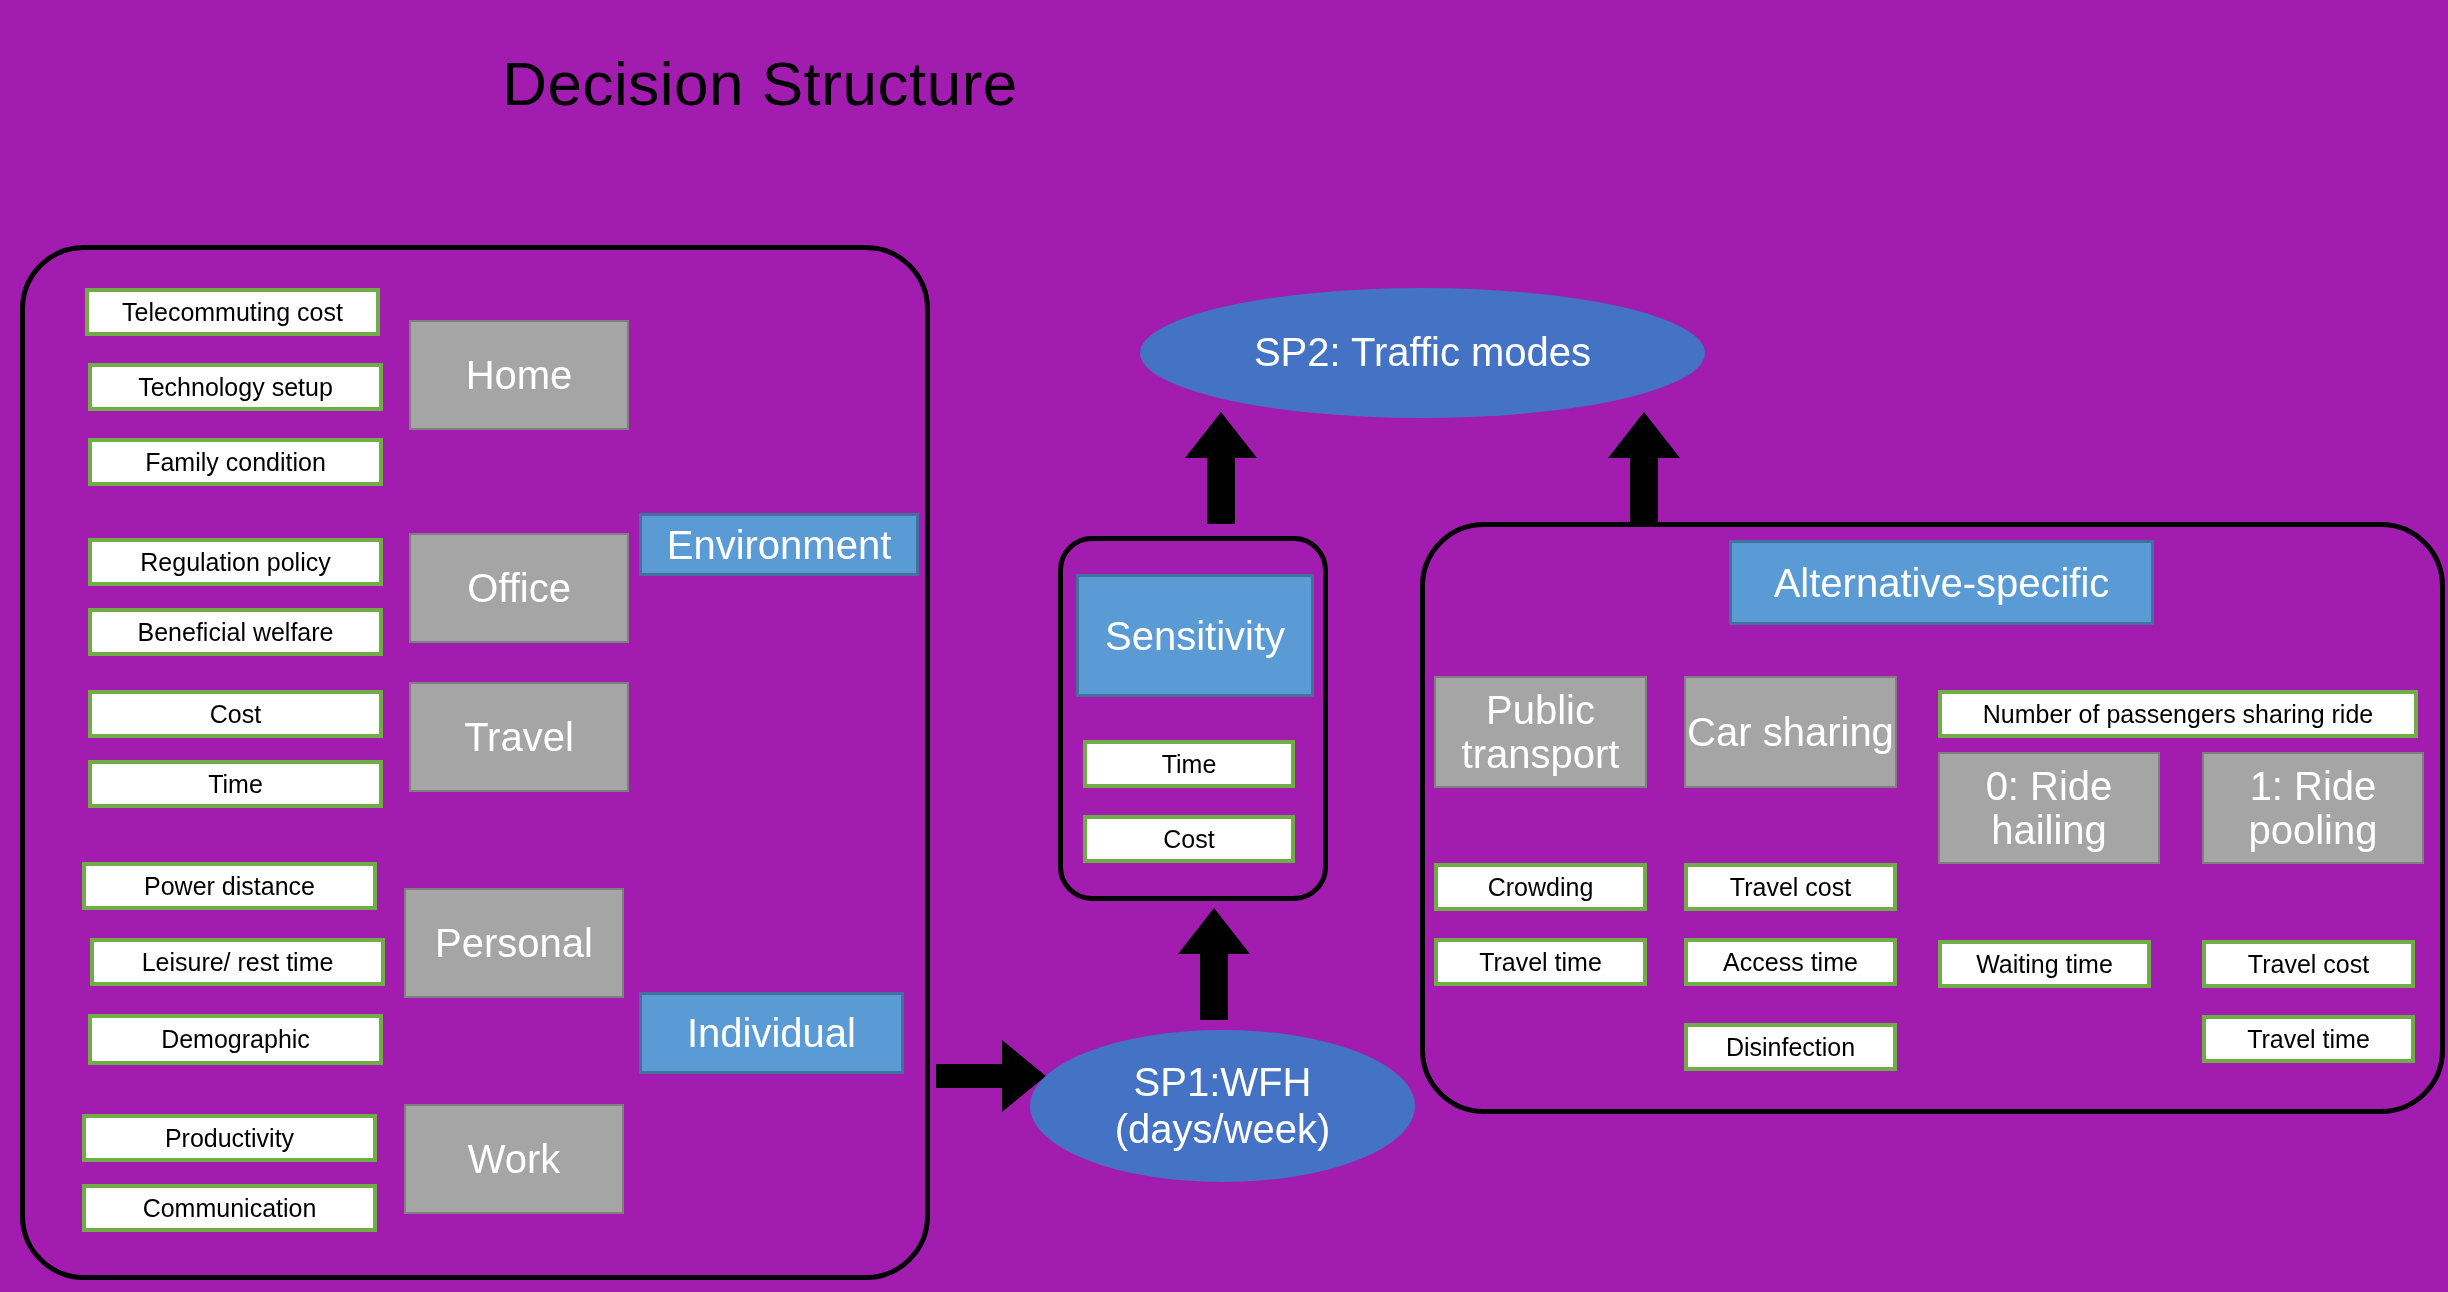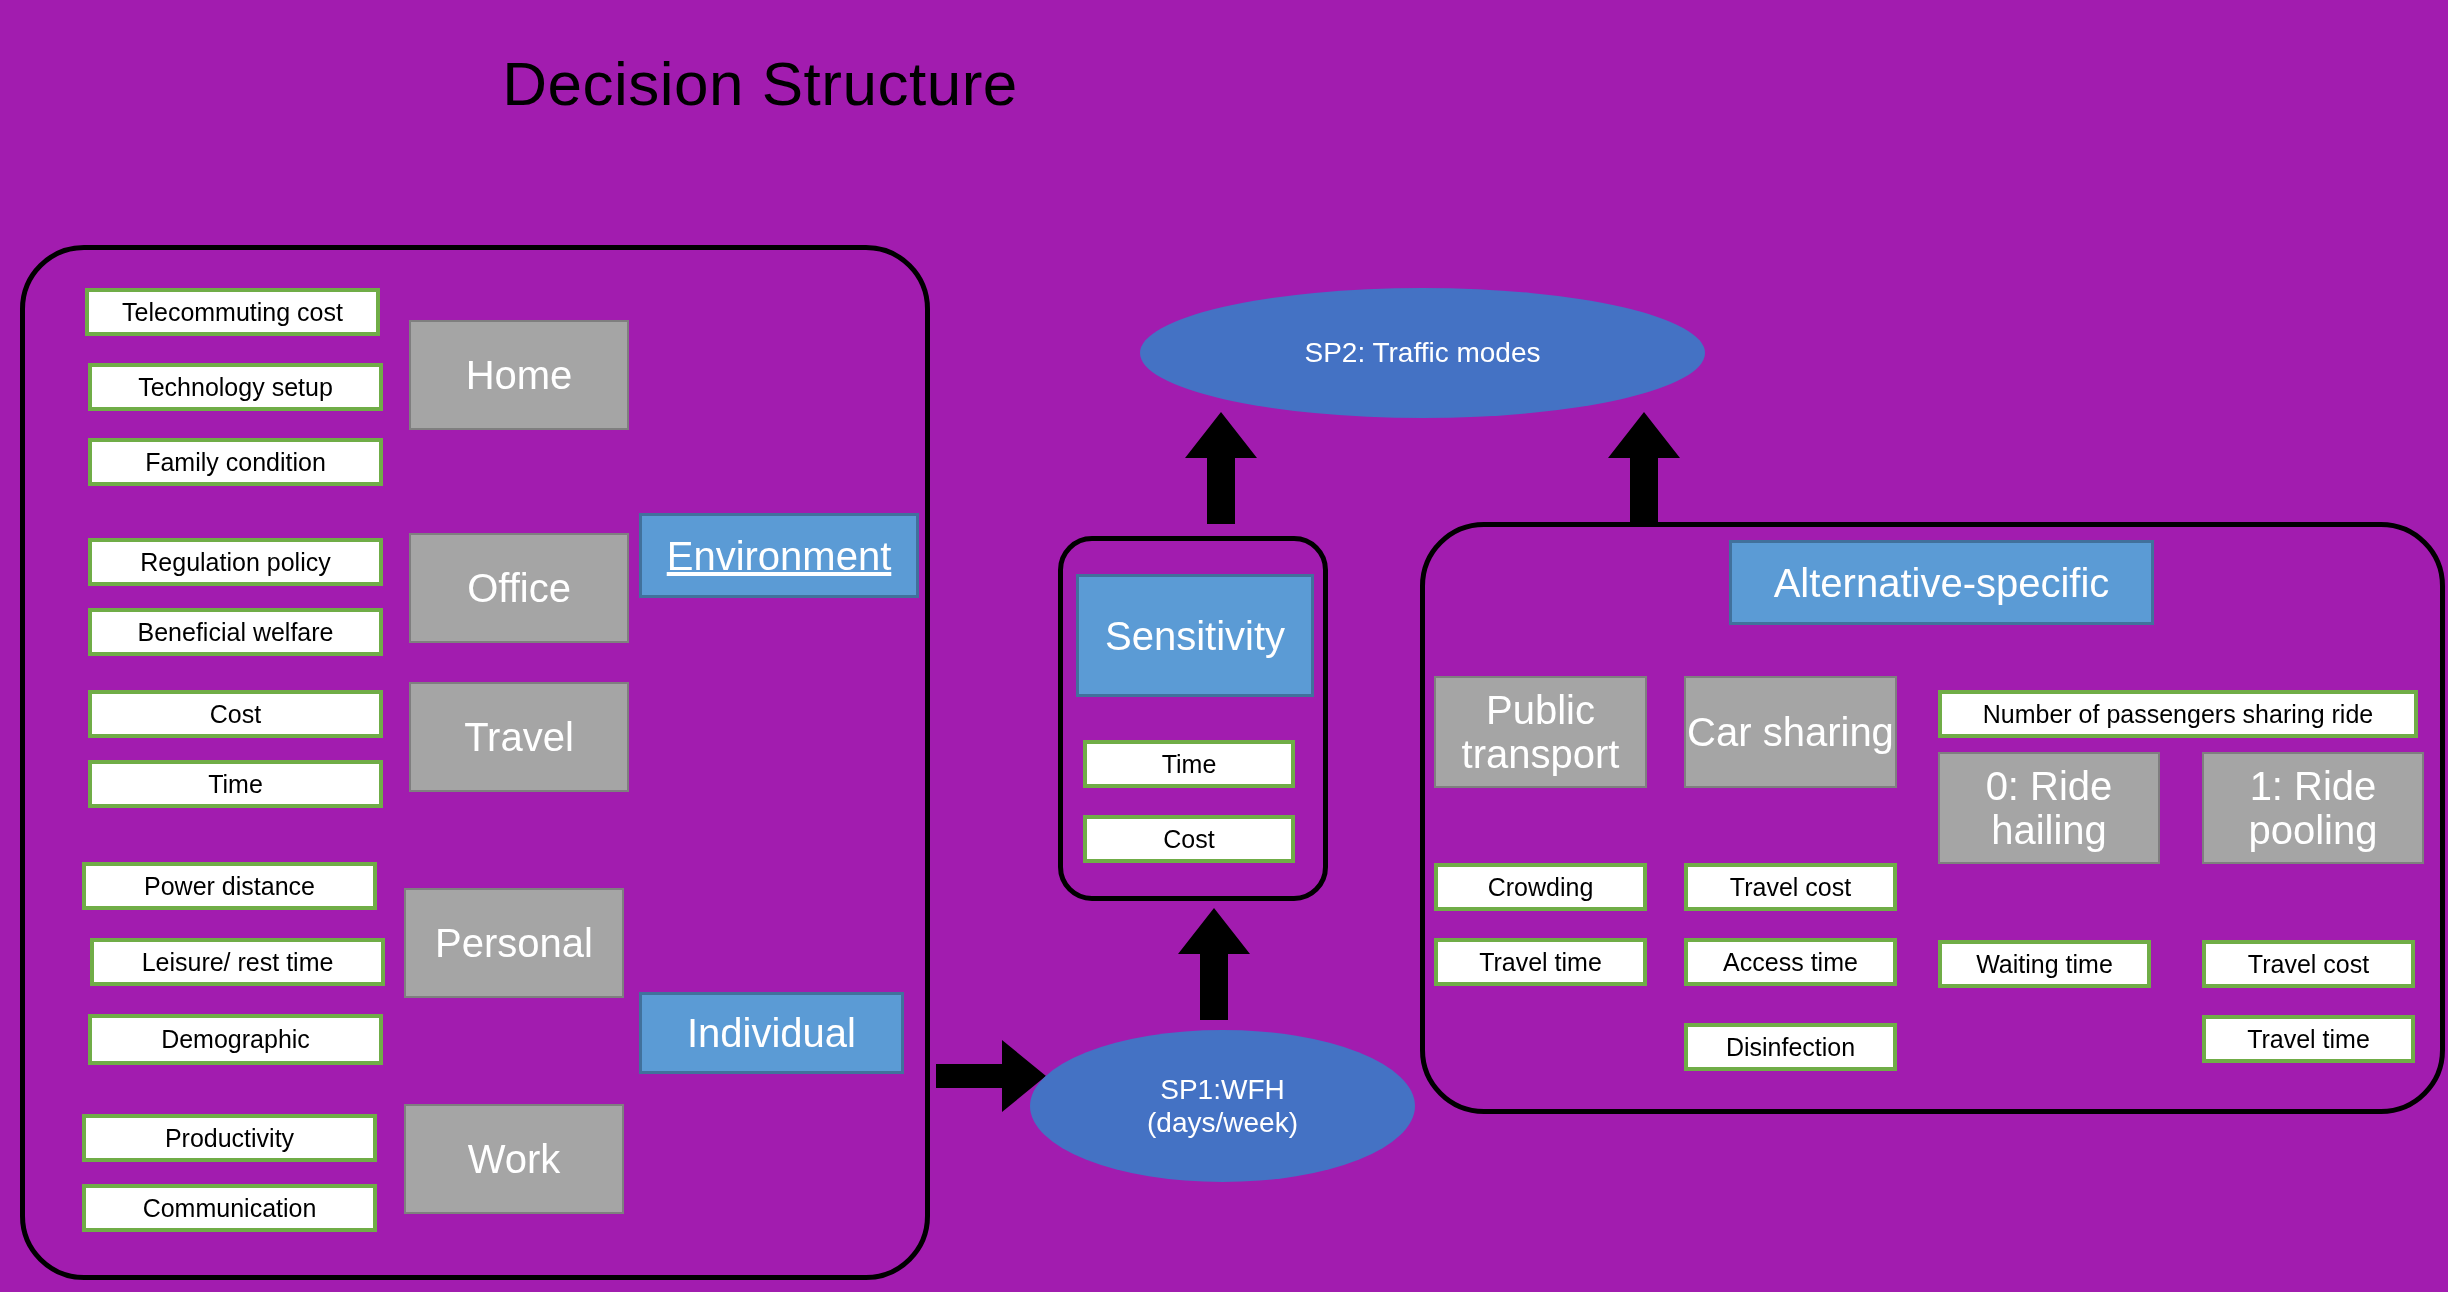--- a/index.html
+++ b/index.html
@@ -97,21 +97,21 @@
 
   
   .ellipse {
     position: absolute;
     background: #4472C4;
     border-radius: 50%;
     display: flex;
     align-items: center;
     justify-content: center;
     color: #ffffff;
-    font-size: 28px;
+    font-size: 40px;
     text-align: center;
     line-height: 1.18;
     font-weight: 400;
   }
 
   
   .arrow-up {
     position: absolute;
   }
   .arrow-right {
@@ -130,21 +130,21 @@
 
   <div class="leaf" style="left:85px; top:288px; width:295px; height:48px;">Telecommuting cost</div>
   <div class="leaf" style="left:88px; top:363px; width:295px; height:48px;">Technology setup</div>
   <div class="leaf" style="left:88px; top:438px; width:295px; height:48px;">Family condition</div>
   <div class="gray-box" style="left:409px; top:320px; width:220px; height:110px;">Home</div>
 
   <div class="leaf" style="left:88px; top:538px; width:295px; height:48px;">Regulation policy</div>
   <div class="leaf" style="left:88px; top:608px; width:295px; height:48px;">Beneficial welfare</div>
   <div class="gray-box" style="left:409px; top:533px; width:220px; height:110px;">Office</div>
 
-  <div class="blue-box" style="left:639px; top:513px; width:280px; height:85px;text-decoration:underline;">Environment</div>
+  <div class="blue-box" style="left:639px; top:513px; width:280px; height:63px;">Environment</div>
 
   <div class="leaf" style="left:88px; top:690px; width:295px; height:48px;">Cost</div>
   <div class="leaf" style="left:88px; top:760px; width:295px; height:48px;">Time</div>
   <div class="gray-box" style="left:409px; top:682px; width:220px; height:110px;">Travel</div>
 
   <div class="leaf" style="left:82px; top:862px; width:295px; height:48px;">Power distance</div>
   <div class="leaf" style="left:82px; top:938px; width:295px; height:48px;margin-left:8px;">Leisure/ rest time</div>
   <div class="leaf" style="left:88px; top:1014px; width:295px; height:51px;">Demographic</div>
   <div class="gray-box" style="left:404px; top:888px; width:220px; height:110px;">Personal</div>
 

